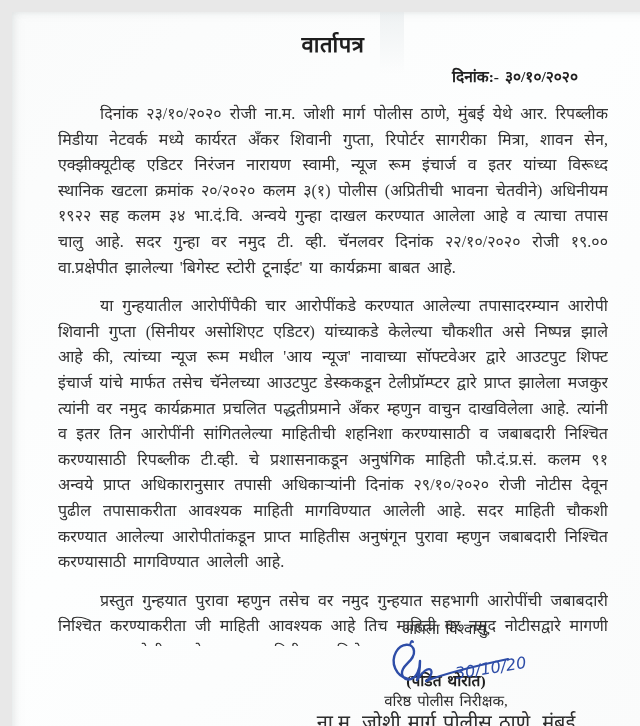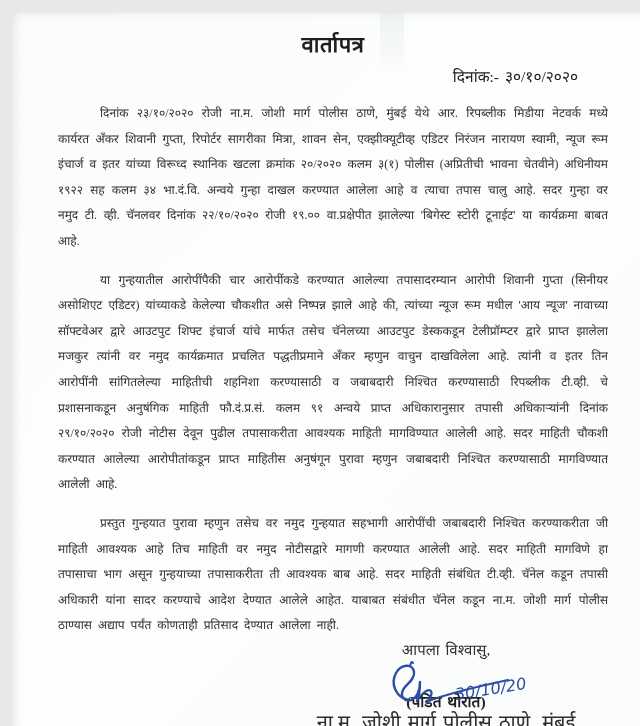--- a/index.html
+++ b/index.html
@@ -21,28 +21,28 @@
   .content { padding:12px 44px 0 46px; }
   .doc-title {
     text-align:center;
     font-size:22px; font-weight:bold; color:#1e1e1e;
     letter-spacing:0.5px;
     margin-top:4px;
   }
   .date-line {
     text-align:right;
     padding-right:30px;
-    font-size:15.5px; font-weight:normal; color:#222;
+    font-size:15.5px; font-weight:bold; color:#222;
     margin-top:7px;
     word-spacing:2px;
   }
   .body-block { margin-top:14px; height:545px; overflow:hidden; }
   p.body-para {
     margin:0 0 13px 0;
-    font-size:12px;
+    font-size:16px;
     line-height:25.6px;
     text-align:justify;
     text-indent:42px;
     word-spacing:3px;
     color:#333;
   }
   .closing {
     position:absolute;
     right:43px; bottom:5px;
     width:326px;
@@ -94,15 +94,16 @@
           <path stroke-width="2.4" d="M38,40 C26,37 20,24 26,13 C31,4 43,3 44,12 C45,20 36,24 33,30 C30,36 34,42 41,40 C47,38 50,30 50,22 C50,28 49,36 47,41" stroke="#2e4da7"></path>
           <path stroke-width="2.2" d="M47,41 C52,33 58,28 61,31 C63,34 59,40 57,42" stroke="#2e4da7"></path>
           <path stroke-width="2" d="M40,6 C41,2 42,1 43,3" stroke="#2e4da7"></path>
           <path stroke-width="2.2" d="M56,42 C76,34 110,26 138,20" stroke="#2e4da7"></path>
         </g>
         <text class="sig-date-text" x="86" y="40" font-size="16" transform="rotate(-9 86 40)" fill="#2e4da7">30/10/20</text>
       </svg>
     </div>
 
     <div class="signatory-name">(पंडित थोरात)</div>
+    <div class="signatory-title">वरिष्ठ पोलीस निरीक्षक,</div>
     <div class="signatory-station">ना.म. जोशी मार्ग पोलीस ठाणे, मुंबई</div>
   </div>
 </div>
 
 </body></html>

